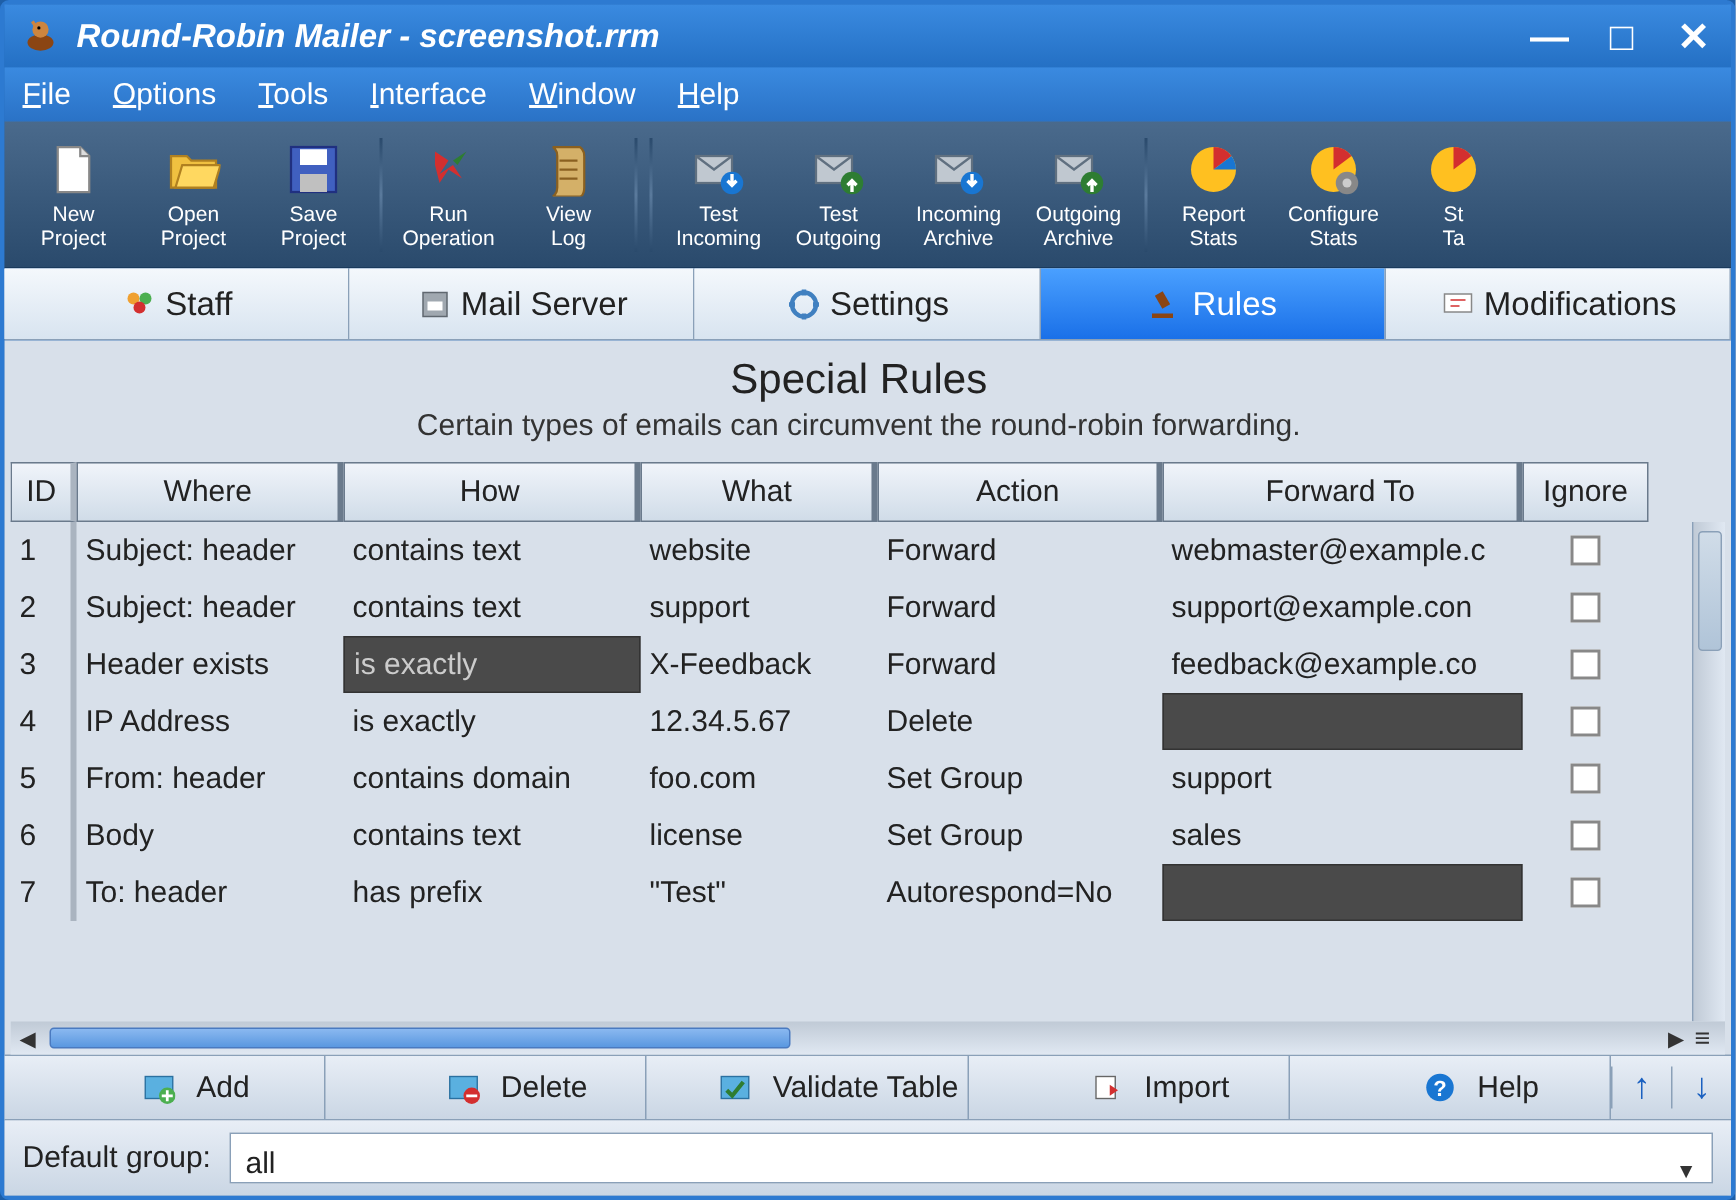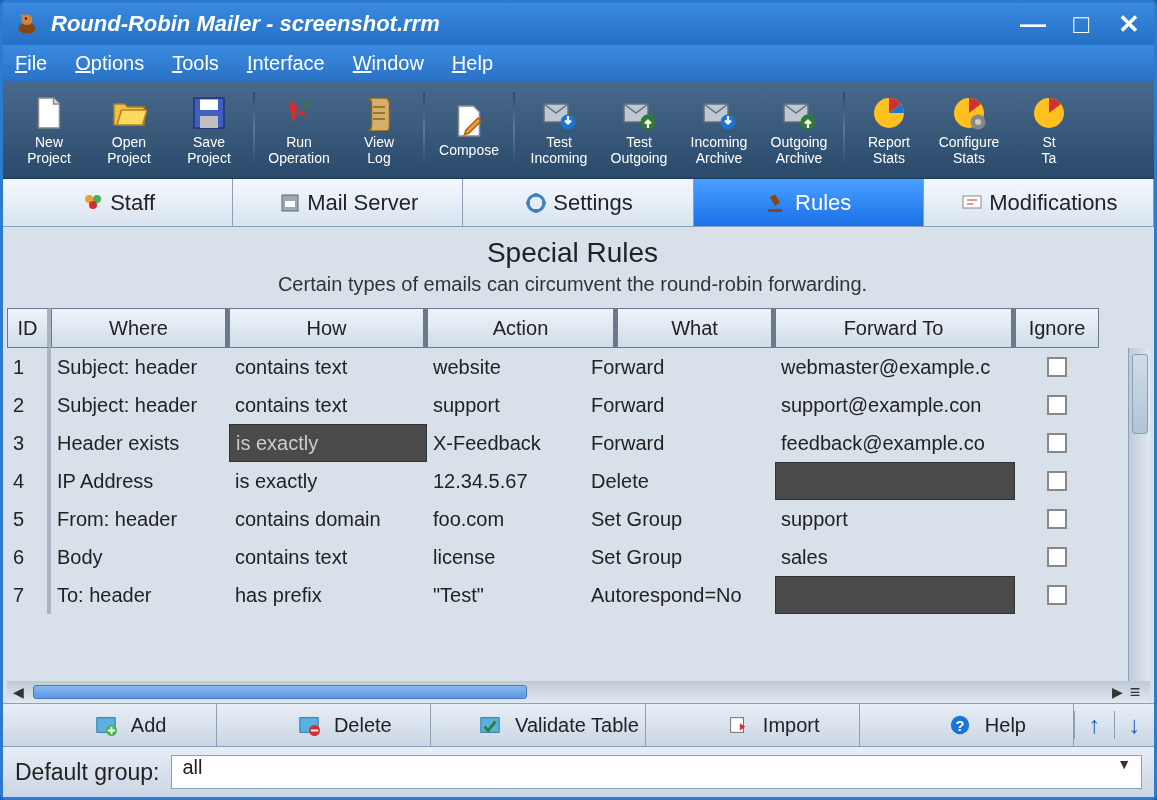--- a/index.html
+++ b/index.html
@@ -205,28 +205,28 @@
 .arrow-btns { display: flex; }
 .arrow-btn { width: 40px; height: 100%; display:flex; align-items:center; justify-content:center; color:#1a60c0; font-size: 24px; cursor:pointer; border-left:1px solid #8aa0b8; }
 .footer {
   height: 50px;
   background: linear-gradient(#e8eef6, #cad6e4);
   display: flex;
   align-items: center;
   padding: 0 12px;
   gap: 12px;
 }
-.footer label { font-size: 23px; color: #222; }
+.footer label { font-size: 20px; color: #222; }
 .footer .combo {
   flex: 1;
   height: 34px;
   background: #fff;
   border: 1px solid #8aa0b8;
   display: flex;
-  align-items: flex-start;
+  align-items: flex-end;
   padding: 0 10px;
   font-size: 20px;
   color: #222;
   justify-content: space-between;
 }
 .combo .caret { font-size: 14px; color: #333; }
 </style>
 </head>
 <body>
 
@@ -300,29 +300,20 @@
       <div class="tool-btn">
         <div class="ticon">
           <svg width="36" height="36" viewBox="0 0 24 24">
             <path d="M5 2c0 0 2 1 2 4v14c0 3-2 4-2 4h12c2 0 2-4 2-4V6c0-3-2-4-2-4z" fill="#d4b068" stroke="#8a6020"></path>
             <path d="M8 8h8M8 12h8M8 16h8" stroke="#8a6020"></path>
           </svg>
         </div>
         <div>View<br>Log</div>
       </div>
       <div class="tool-sep"></div>
-      <div class="tool-btn">
-        <div class="ticon">
-          <svg width="36" height="36" viewBox="0 0 24 24">
-            <path d="M5 2h10l4 4v16H5z" fill="#fff" stroke="#888"></path>
-            <path d="M10 18l8-8 2 2-8 8-3 1z" fill="#f0a030" stroke="#b06010"></path>
-          </svg>
-        </div>
-        <div>Compose</div>
-      </div>
       <div class="tool-sep"></div>
       <div class="tool-btn">
         <div class="ticon">
           <svg width="36" height="36" viewBox="0 0 24 24">
             <rect x="2" y="6" width="16" height="12" fill="#c0c8d0" stroke="#607080"></rect>
             <path d="M2 6l8 6 8-6" stroke="#607080" fill="none"></path>
             <circle cx="18" cy="18" r="5" fill="#1976d2"></circle>
             <path d="M18 14v5m-2-2l2 2 2-2" stroke="#fff" stroke-width="1.5" fill="none"></path>
           </svg>
         </div>
@@ -447,22 +438,22 @@
     <div class="heading">
       <h2>Special Rules</h2>
       <p>Certain types of emails can circumvent the round-robin forwarding.</p>
     </div>
 
     <div class="table-wrap">
       <div class="thead-row">
         <div class="th col-id">ID</div>
         <div class="th col-where">Where</div>
         <div class="th col-how">How</div>
+        <div class="th col-what">What</div>
         <div class="th col-action">Action</div>
-        <div class="th col-what">What</div>
         <div class="th col-fwd">Forward To</div>
         <div class="th col-ign" style="border-right:1px solid #6a7a8c">Ignore</div>
       </div>
       <div class="tbody" id="tbody">
         <div class="trow">
             <div class="td col-id">1</div>
             <div class="td col-where">Subject: header</div>
             <div class="td col-how">contains text</div>
             <div class="td col-what">website</div>
             <div class="td col-action">Forward</div>

